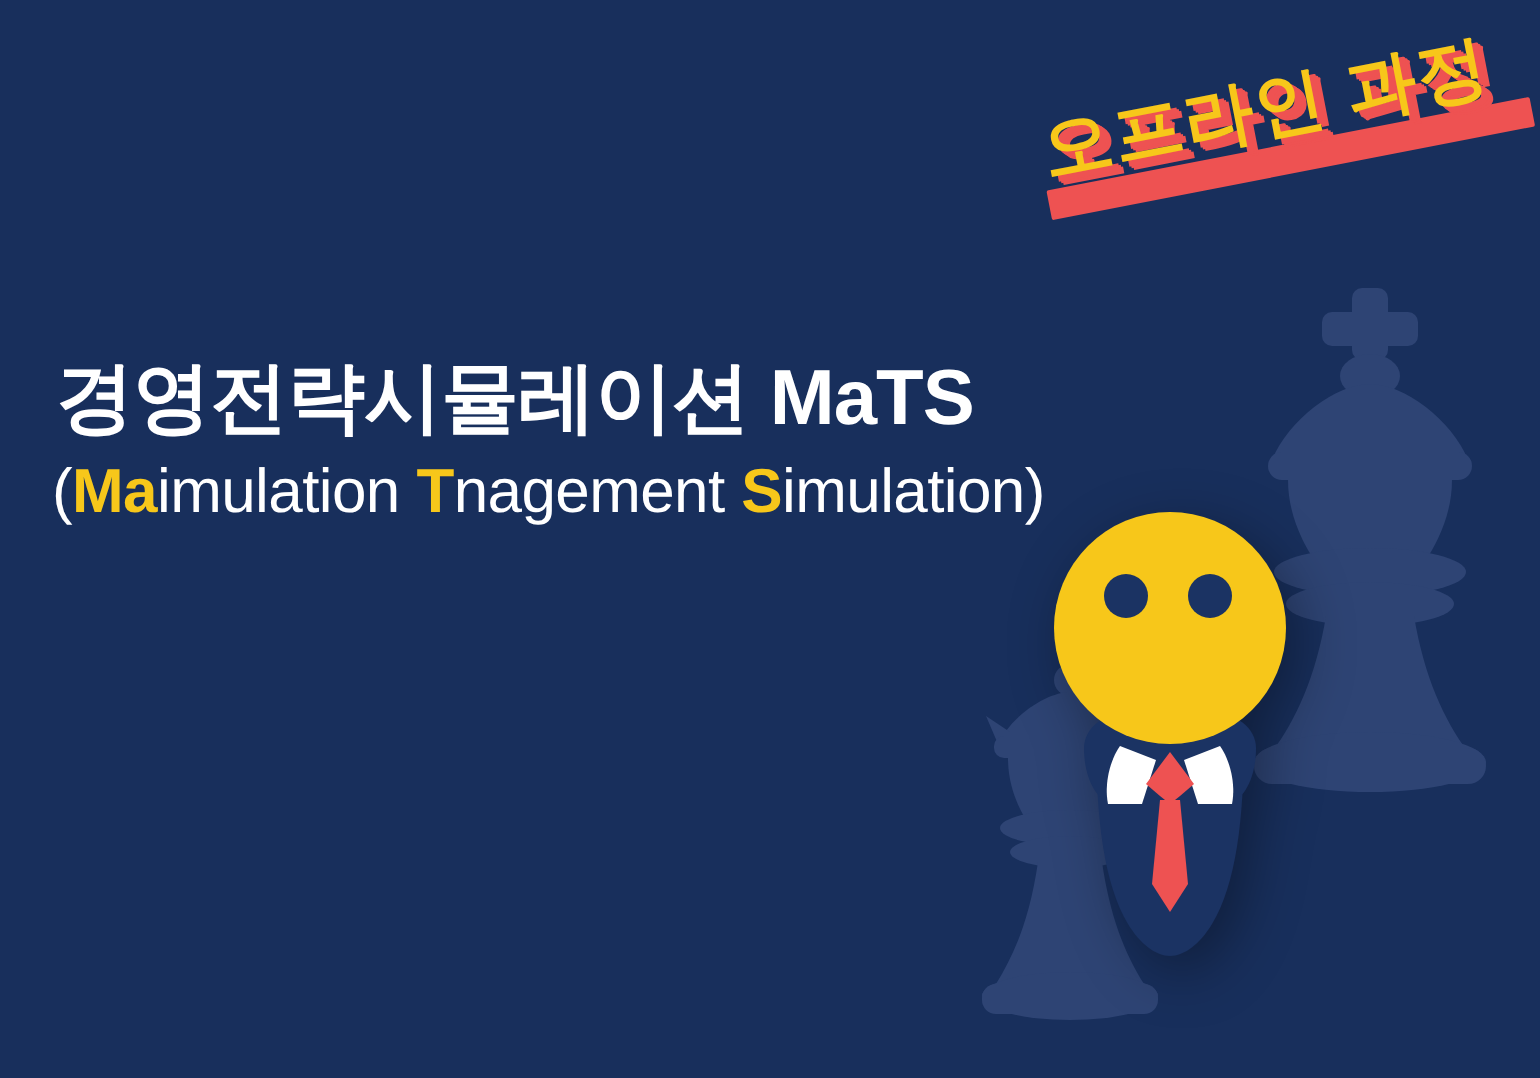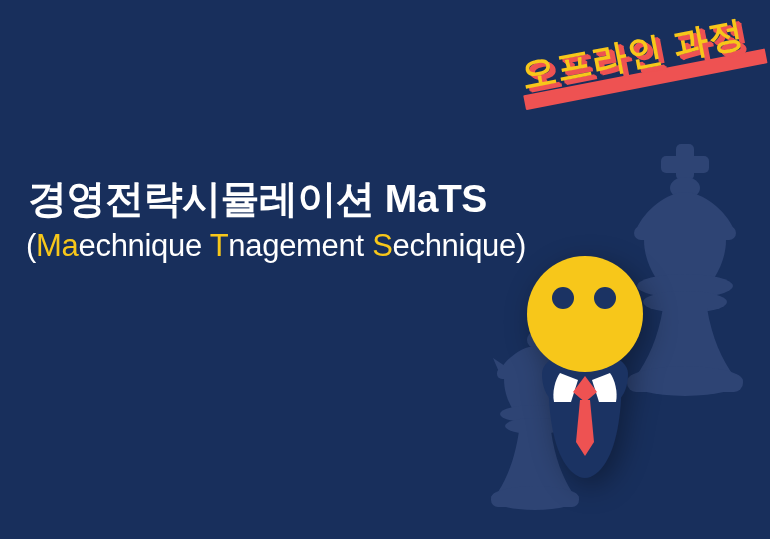--- a/index.html
+++ b/index.html
@@ -76,21 +76,21 @@
     left: 26px;
     top: 228px;
     font-size: 31px;
     font-weight: normal;
     color: #FFFFFF;
     letter-spacing: -0.3px;
     white-space: nowrap;
   }
   .subtitle .hl {
     color: #F7C71A;
-    font-weight: normal;
+    font-weight: bold;
   }
 
   
   .mascot {
     position: absolute;
     left: 470px;
     top: 250px;
     width: 230px;
     height: 250px;
     filter: drop-shadow(6px 8px 14px rgba(0,0,0,0.35));
@@ -173,15 +173,15 @@
     <circle cx="135" cy="48" r="11" fill="#1B3363"></circle>
   </svg>
 
   <div class="badge-wrap">
     <div class="badge-bar"></div>
     <div class="badge-text">오프라인 과정</div>
   </div>
 
   <div class="title">경영전략시뮬레이션 MaTS</div>
 
-  <div class="subtitle"><span>(</span><span class="hl">Ma</span><span>echnique </span><span class="hl">T</span><span>nagement </span><span class="hl">S</span><span>echnique)</span></div>
+  <div class="subtitle"><span>(</span><span class="hl">Ma</span><span>imulation </span><span class="hl">T</span><span>nagement </span><span class="hl">S</span><span>imulation)</span></div>
 
 </div>
 
 </body></html>

